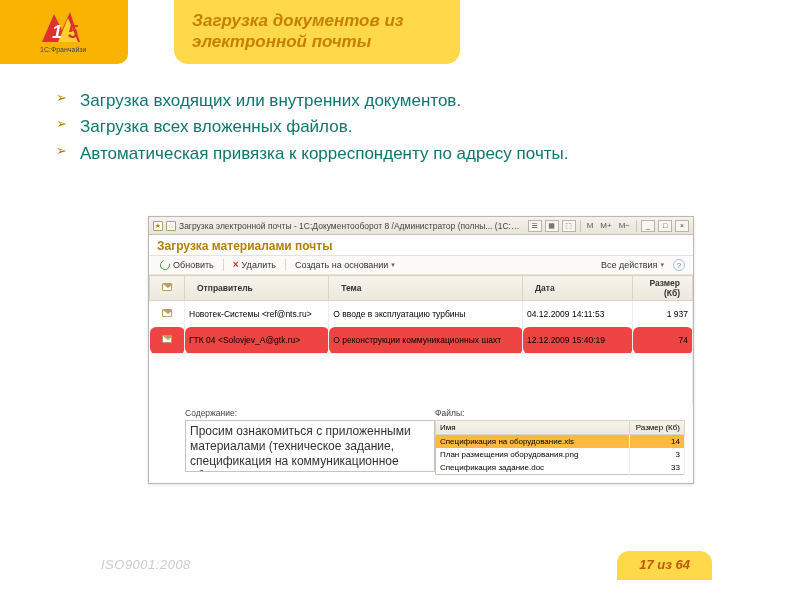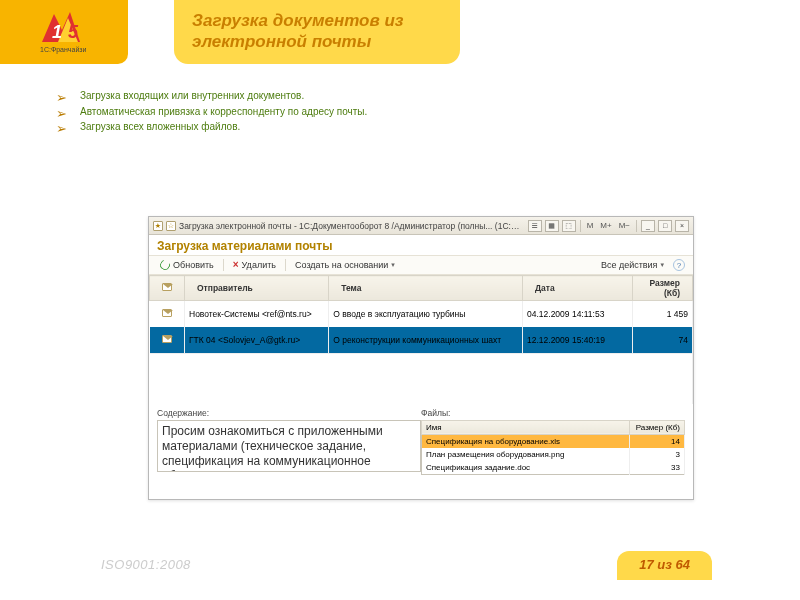--- a/index.html
+++ b/index.html
@@ -9,21 +9,21 @@
   .top-banner { position: relative; height: 64px; }
   .banner-gold { position: absolute; left: 0; top: 0; width: 128px; height: 64px; background: #f8b400; border-radius: 0 0 10px 0; }
   .logo-box { position: absolute; left: 38px; top: 8px; width: 56px; height: 40px; }
   .logo-box svg { width: 100%; height: 100%; }
   .logo-sub { position: absolute; left: 40px; top: 46px; font-size: 7px; color: #444; font-family: Arial; }
   .title-bar { position: absolute; left: 128px; top: 0; right: 340px; height: 64px; background: #ffd94a; border-radius: 0 0 14px 14px; padding: 10px 18px 8px; margin-left: 46px; }
   .title-text { color: #c97f00; font-size: 17px; font-weight: bold; font-style: italic; line-height: 1.25; }
 
   
   .bullets { margin: 24px 40px 12px 56px; }
-  .bullets li { list-style: none; font-size: 10px; color: #4d7c0f; line-height: 1.55; position: relative; padding-left: 24px; }
+  .bullets li { list-style: none; font-size: 17px; color: #0f766e; line-height: 1.55; position: relative; padding-left: 24px; }
   .bullets li::before { content: "➢"; position: absolute; left: 0; top: 0; color: #b97b00; font-size: 13px; }
 
   
   .app-window { position: absolute; left: 148px; top: 216px; width: 546px; border: 1px solid #b8b8b8; background: #fff; box-shadow: 0 1px 3px rgba(0,0,0,0.12); font-family: Tahoma, Arial, sans-serif; }
   .app-titlebar { height: 18px; background: linear-gradient(#f5f2ea,#e8e4d9); border-bottom: 1px solid #c8c4b8; display: flex; align-items: center; font-size: 8.5px; color: #444; padding: 0 4px; gap: 3px; }
   .app-titlebar .t-icon { width: 10px; height: 10px; background: #fff; border: 1px solid #b0a070; border-radius: 1px; display: inline-flex; align-items: center; justify-content: center; font-size: 7px; color: #b08000; }
   .app-titlebar .t-title { flex: 1; white-space: nowrap; overflow: hidden; text-overflow: ellipsis; }
   .app-titlebar .t-btn { width: 14px; height: 12px; border: 1px solid #b8b4a8; background: #f8f6f0; font-size: 7px; display: inline-flex; align-items: center; justify-content: center; cursor: pointer; }
   .app-titlebar .t-sep { width: 1px; height: 12px; background: #c8c4b8; margin: 0 1px; }
   .app-titlebar .mm { font-size: 8px; color: #555; padding: 0 2px; cursor: pointer; }
@@ -40,27 +40,27 @@
   .app-accrow { display: flex; align-items: center; padding: 3px 8px; gap: 4px; font-size: 9px; border-bottom: 1px solid #e6e2d6; }
   .app-accrow label { color: #444; }
   .app-accrow .sel { flex: 0 0 190px; height: 14px; border: 1px solid #c8c4b8; background: #fff; padding: 0 14px 0 4px; font-size: 8.5px; position: relative; display: flex; align-items: center; }
   .app-accrow .sel::after { content: "▾"; position: absolute; right: 3px; top: 0; font-size: 8px; color: #666; }
 
   
   .mail-table { width: 100%; font-size: 8.5px; border-collapse: collapse; }
   .mail-table th { background: linear-gradient(#f7f4ea,#ece8dc); border: 1px solid #d8d4c8; padding: 2px 12px; text-align: left; font-weight: bold; color: #333; }
   .mail-table th:first-child, .mail-table td:first-child { width: 16px; text-align: center; }
   .mail-table td { border-right: 1px solid #eee; padding: 8px 4px; }
-  .mail-table tr.selected td { background: #0369a1; color: #000; }
+  .mail-table tr.selected td { background: #ef4444; color: #000; border-radius: 6px; }
   .mail-table .icn { display: inline-block; width: 10px; height: 8px; background: #fff; border: 1px solid #b8a060; border-radius: 1px; position: relative; }
   .mail-table .icn::before { content: ""; position: absolute; left: 0; top: 0; border-left: 5px solid transparent; border-right: 5px solid transparent; border-top: 4px solid #b8a060; }
   .mail-empty { height: 50px; border-top: 1px solid #eee; }
 
   
-  .lower { display: flex; padding: 4px 8px 24px; }
+  .lower { display: flex; padding: 4px 8px 8px; margin-left: 28px; }
   .panel-left { flex: 1; }
   .panel-right { flex: 1; }
   .panel-label { font-size: 8.5px; color: #444; margin-bottom: 2px; }
   .content-box { border: 1px solid #c8c4b8; background: #fff; height: 52px; padding: 3px 4px; font-size: 12px; color: #333; line-height: 1.25; overflow: hidden; }
   .files-table { width: 100%; font-size: 8px; border-collapse: collapse; border: 1px solid #c8c4b8; }
   .files-table th { background: linear-gradient(#f7f4ea,#ece8dc); border: 1px solid #d8d4c8; padding: 2px 4px; text-align: left; font-weight: normal; }
   .files-table td { padding: 2px 4px; border-right: 1px solid #eee; }
   .files-table tr.sel td { background: #ffb840; }
 
   
@@ -85,22 +85,22 @@
     </div>
     <div class="logo-sub">1С:Франчайзи</div>
   </div>
   <div class="title-bar">
     <div class="title-text">Загрузка документов из электронной почты</div>
   </div>
 </div>
 
 <ul class="bullets">
   <li>Загрузка входящих или внутренних документов.</li>
+  <li>Загрузка всех вложенных файлов.</li>
   <li>Автоматическая привязка к корреспонденту по адресу почты.</li>
-  <li>Загрузка всех вложенных файлов.</li>
 </ul>
 
 <div class="app-window">
   <div class="app-titlebar">
     <span class="t-icon">★</span>
     <span class="t-icon">☆</span>
     <span class="t-title">Загрузка электронной почты - 1С:Документооборот 8 /Администратор (полны...   (1С:Предприятие)</span>
     <span class="t-btn">☰</span>
     <span class="t-btn">▦</span>
     <span class="t-btn">⬚</span>
@@ -151,21 +151,21 @@
         <th style="width:110px;">Дата</th>
         <th style="width:60px;text-align:right;">Размер (Кб)</th>
       </tr>
     </thead>
     <tbody>
       <tr>
         <td><span class="icn"></span></td>
         <td>Новотек-Системы &lt;ref@nts.ru&gt;</td>
         <td>О вводе в эксплуатацию турбины</td>
         <td>04.12.2009 14:11:53</td>
-        <td style="text-align:right;">1 459</td>
+        <td style="text-align:right;">1 937</td>
       </tr>
       <tr class="selected">
         <td><span class="icn"></span></td>
         <td>ГТК 04 &lt;Solovjev_A@gtk.ru&gt;</td>
         <td>О реконструкции коммуникационных шахт</td>
         <td>12.12.2009 15:40:19</td>
         <td style="text-align:right;">74</td>
       </tr>
       <tr>
           <td colspan="5" class="mail-empty"></td>

